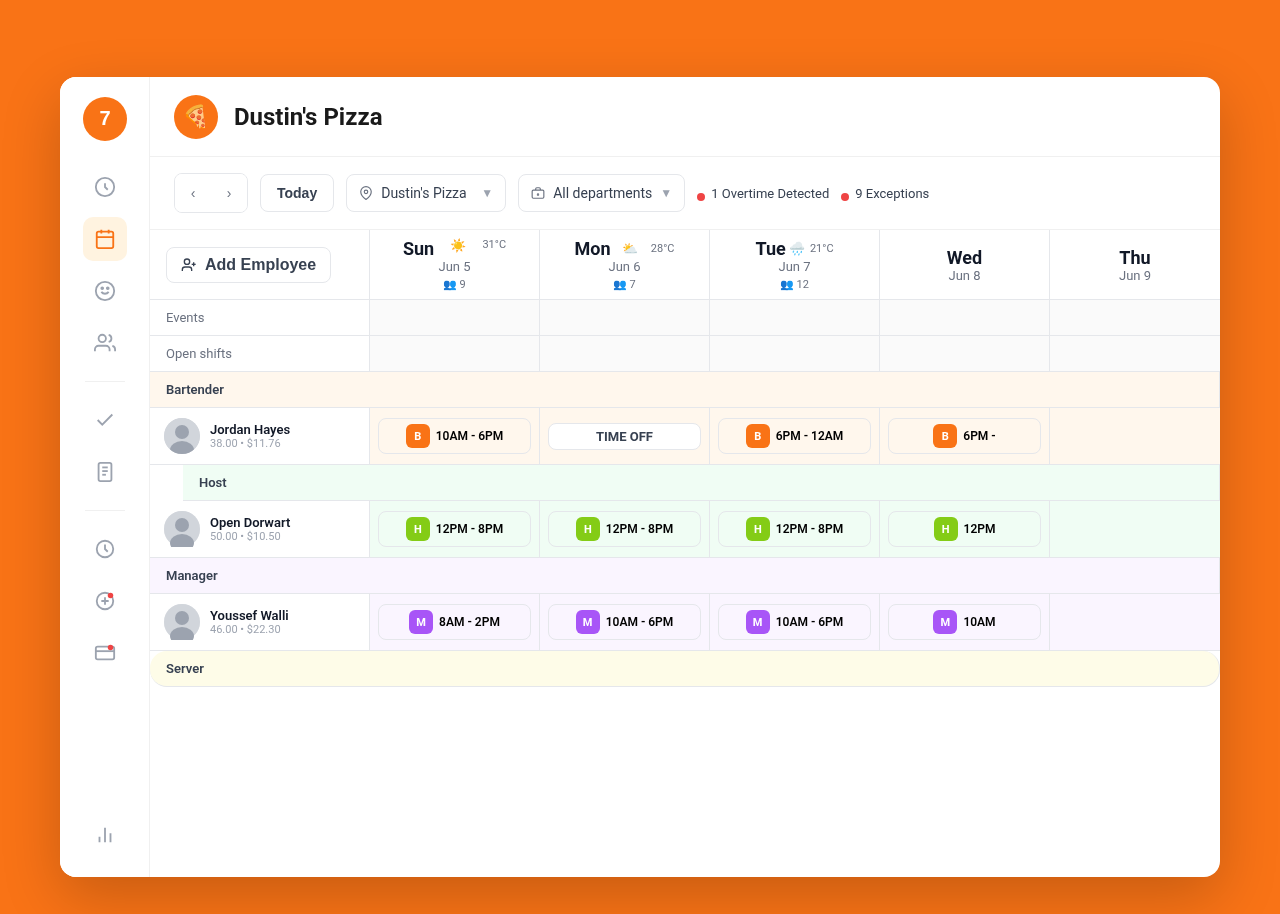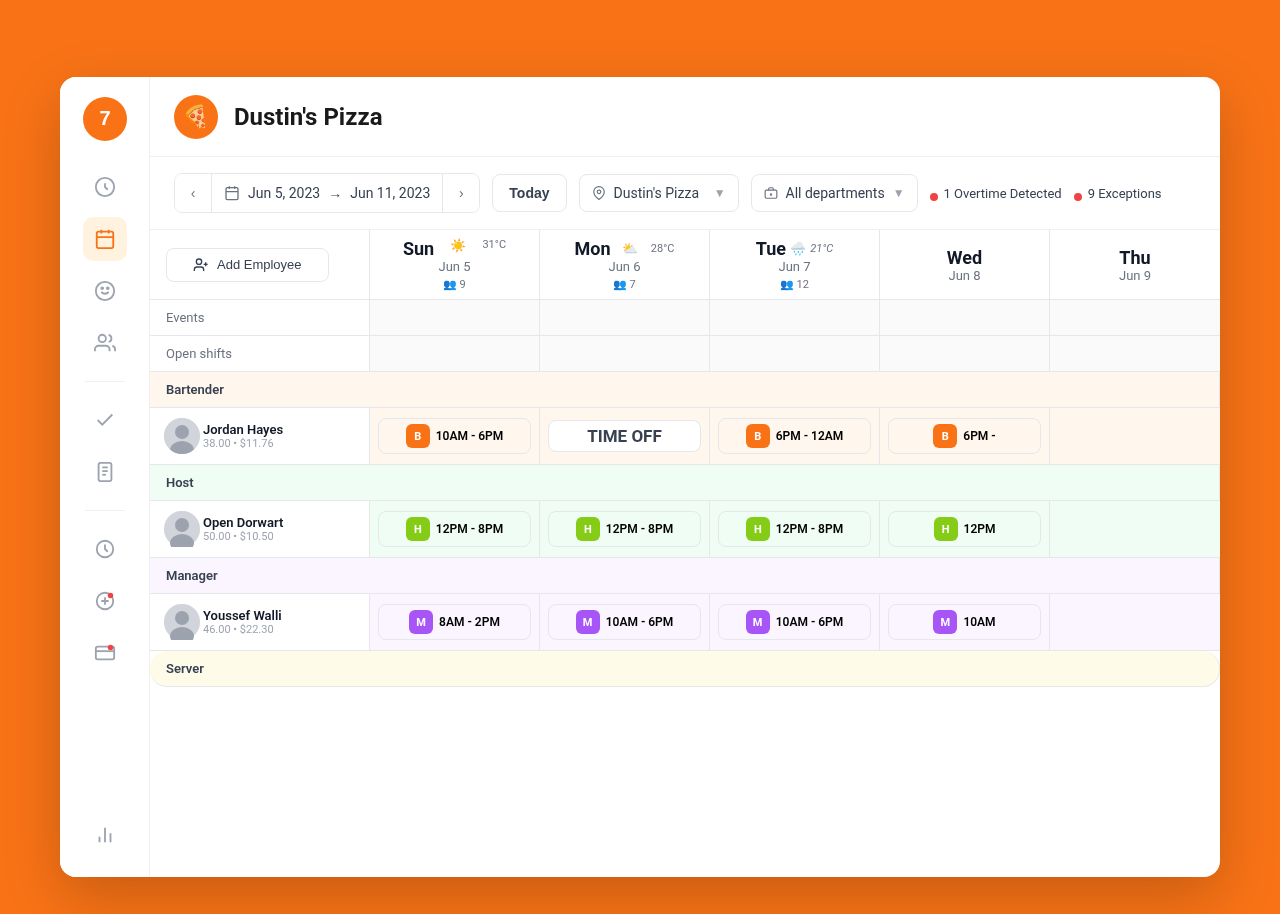--- a/index.html
+++ b/index.html
@@ -191,26 +191,26 @@
       background: #fff;
     }
     .col-header-left {
       align-items: flex-start;
       padding: 8px 16px;
     }
     .add-emp-btn {
       display: flex;
       align-items: center;
       gap: 8px;
-      padding: 8px 26px;
+      padding: 8px 14px;
       border: 1px solid #e5e7eb;
       border-radius: 8px;
       background: #fff;
-      font-size: 13px;
-      font-weight: 400;
+      font-size: 16px;
+      font-weight: 700;
       color: #374151;
       cursor: pointer;
     }
     .day-name {
       font-size: 18px;
       font-weight: 700;
       color: #111827;
     }
     .day-date {
       font-size: 13px;
@@ -243,21 +243,21 @@
       font-size: 13px;
       font-weight: 600;
       color: #374151;
       border-bottom: 1px solid #e5e7eb;
       border-right: 1px solid #e5e7eb;
     }
     
     .emp-cell {
       display: flex;
       align-items: center;
-      gap: 3px;
+      gap: 10px;
       padding: 10px 14px;
       border-bottom: 1px solid #e5e7eb;
       border-right: 1px solid #e5e7eb;
       background: #fff;
     }
     .emp-avatar {
       width: 36px;
       height: 36px;
       border-radius: 50%;
       object-fit: cover;
@@ -306,21 +306,21 @@
       color: #fff;
       flex-shrink: 0;
     }
     .shift-badge.orange { background: #f97316; }
     .shift-badge.green { background: #84cc16; }
     .shift-badge.purple { background: #a855f7; }
     .time-off-tag {
       border: 1px solid #e5e7eb;
       border-radius: 8px;
       padding: 5px 1px;
-      font-size: 17px;
+      font-size: 13px;
       font-weight: 700;
       color: #374151;
       width: 100%;
       text-align: center;
       background: #fff;
     }
     
     .bartender-row { background: #fff7ed; }
     .host-row { background: #f0fdf4; }
     .manager-row { background: #faf5ff; }
@@ -427,31 +427,20 @@
       <div class="header-logo">
         <span style="font-size:22px;">🍕</span>
       </div>
       <span class="header-title">Dustin's Pizza</span>
     </div>
 
     <div class="toolbar">
 
       <div class="date-nav">
         <button class="date-nav-btn">‹</button>
-        <div class="date-range">
-          <svg width="16" height="16" viewBox="0 0 24 24" fill="none" stroke="#6b7280" stroke-width="2">
-              <rect x="3" y="4" width="18" height="18" rx="2"></rect>
-              <line x1="16" y1="2" x2="16" y2="6"></line>
-              <line x1="8" y1="2" x2="8" y2="6"></line>
-              <line x1="3" y1="10" x2="21" y2="10"></line>
-            </svg>
-          <span>Jun 5, 2023</span>
-          <span>→</span>
-          <span>Jun 11, 2023</span>
-        </div>
         <button class="date-nav-btn">›</button>
       </div>
 
       <button class="today-btn">Today</button>
 
       <div class="select-box">
         <svg width="14" height="14" viewBox="0 0 24 24" fill="none" stroke="#6b7280" stroke-width="2">
             <path d="M21 10c0 7-9 13-9 13s-9-6-9-13a9 9 0 0 1 18 0z"></path>
             <circle cx="12" cy="10" r="3"></circle>
           </svg>
@@ -516,21 +505,21 @@
           <div class="day-date">Jun 6</div>
           <div class="day-meta">
             <span>👥 7</span>
           </div>
         </div>
 
         <div class="col-header">
           <div style="display:flex;align-items:center;gap:4px;">
             <span class="day-name">Tue</span>
             <span style="font-size:13px;">🌧️</span>
-            <span style="font-size:11px;color:#6b7280;font-style:italic;">21°C</span>
+            <span style="font-size:11px;color:#6b7280;">21°C</span>
           </div>
           <div class="day-date">Jun 7</div>
           <div class="day-meta">
             <span>👥 12</span>
           </div>
         </div>
 
         <div class="col-header">
           <div style="display:flex;align-items:center;gap:4px;">
             <span class="day-name">Wed</span>
@@ -597,21 +586,21 @@
 
         <div class="shift-cell bartender-row">
           <div class="shift-tag">
             <span class="shift-badge orange">B</span>
             <span>6PM -</span>
           </div>
         </div>
 
         <div class="shift-cell bartender-row" style="border-right:none;"></div>
 
-        <div class="role-label host-row" style="grid-column: 1 / -1;">
+        <div class="role-label host-row" style="grid-column: 1 / -1; margin-left: 33px;">
           <span>Host</span>
         </div>
 
         <div class="emp-cell">
           <div class="emp-avatar">
             <svg viewBox="0 0 36 36" width="36" height="36">
                 <circle cx="18" cy="18" r="18" fill="#d1d5db"></circle>
                 <circle cx="18" cy="14" r="7" fill="#9ca3af"></circle>
                 <ellipse cx="18" cy="32" rx="12" ry="9" fill="#9ca3af"></ellipse>
               </svg>

